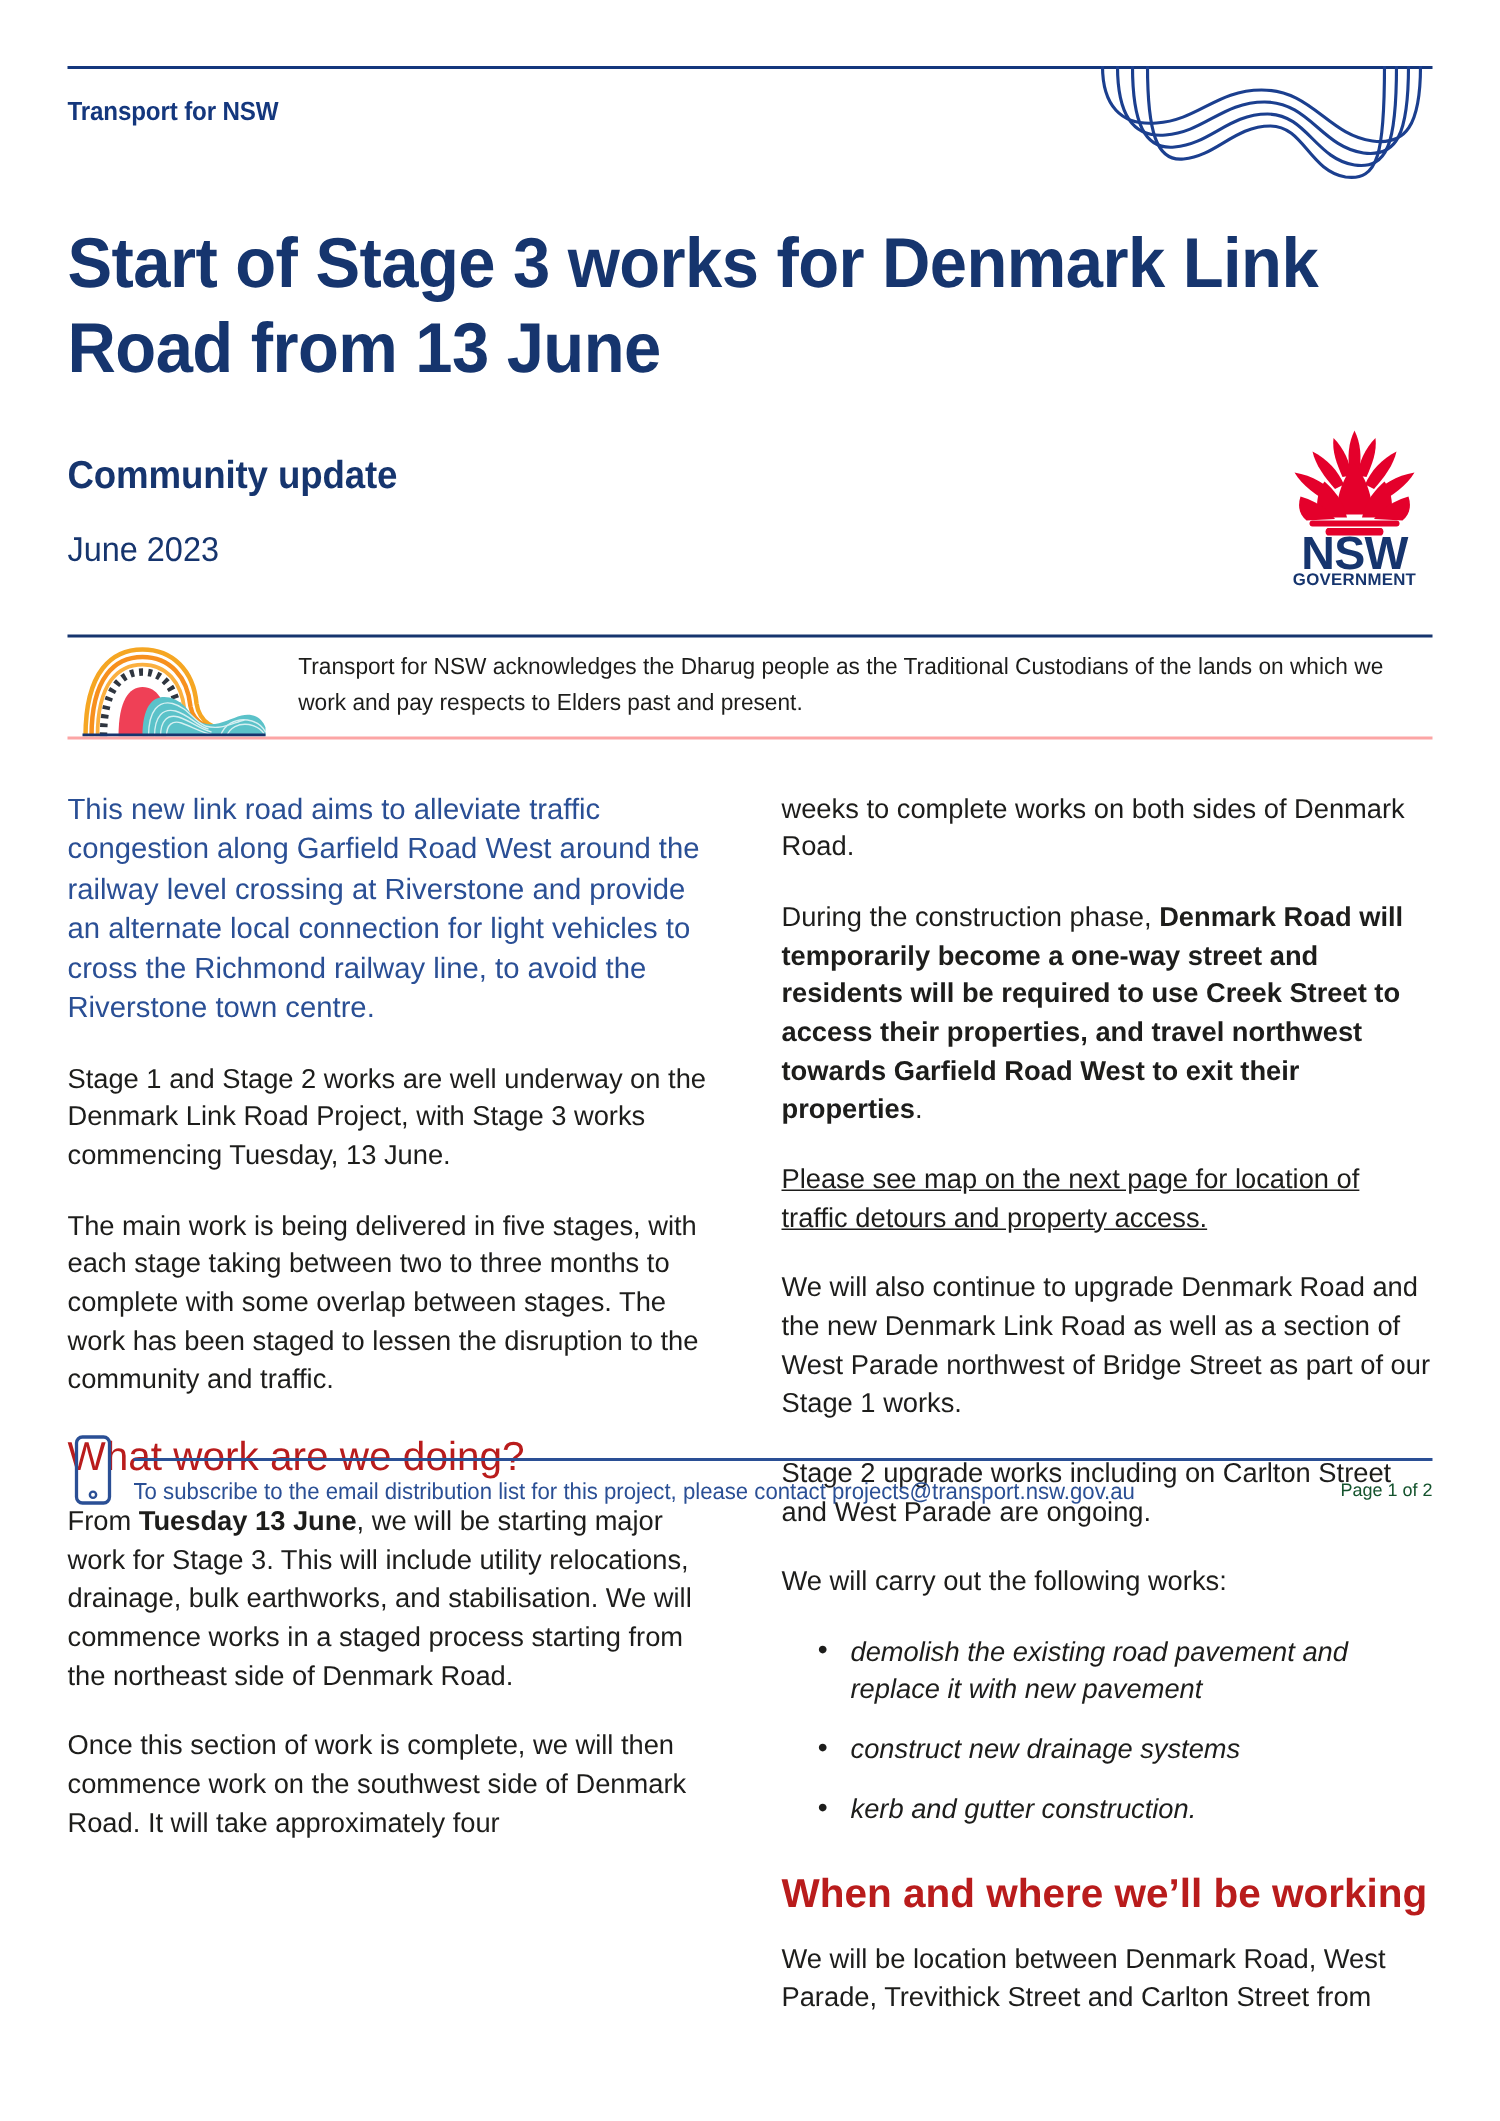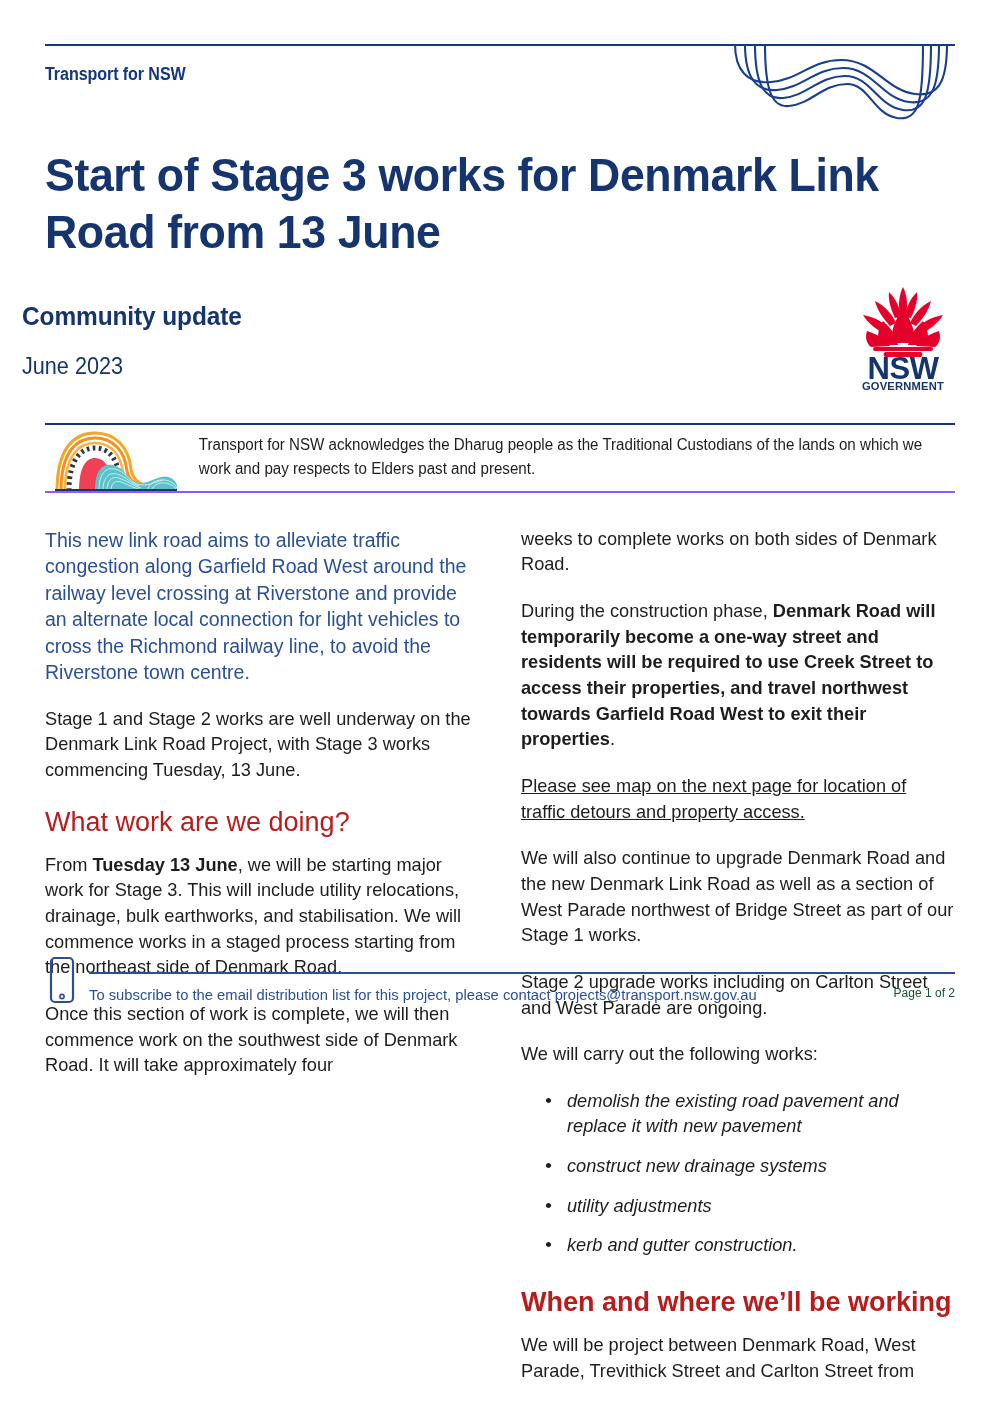--- a/index.html
+++ b/index.html
@@ -73,21 +73,21 @@
     color: #16356e;
     letter-spacing: -0.4px;
     margin: 0;
     max-width: 880px;
     transform: scaleX(0.95);
     transform-origin: left top;
   }
 
   .subtitle-row {
     position: relative;
-    padding: 0 22px;
+    padding: 0 45px;
     margin-top: 40px;
     height: 118px;
   }
   .community-update {
     font-family: "Liberation Sans Narrow", "Liberation Sans", sans-serif;
     font-size: 26px;
     font-weight: bold;
     color: #16356e;
     letter-spacing: -0.1px;
     margin: 0;
@@ -111,21 +111,21 @@
     width: 104px;
     text-align: center;
   }
   .nsw-logo svg { display: block; }
 
   
   .ack {
     position: relative;
     margin: 4px 45px 0 45px;
     border-top: 2px solid #16356e;
-    border-bottom: 2px solid #8b5cf6;
+    border-bottom: 2px solid #fca5a5;
     height: 66px;
     display: flex;
     align-items: stretch;
     justify-content: space-between;
   }
   .ack-art {
     width: 148px;
     flex: 0 0 148px;
     position: relative;
     overflow: hidden;
@@ -330,20 +330,21 @@
       </svg>
     </div>
     <div class="ack-text">Transport for NSW acknowledges the Dharug people as the Traditional Custodians of the lands on which we work and pay respects to Elders past and present.</div>
   </div>
 
   <div class="columns">
 
     <div class="col">
       <p class="intro">This new link road aims to alleviate traffic congestion along Garfield Road West around the railway level crossing at Riverstone and provide an alternate local connection for light vehicles to cross the Richmond railway line, to avoid the Riverstone town centre.</p>
       <p class="body">Stage 1 and Stage 2 works are well underway on the Denmark Link Road Project, with Stage 3 works commencing Tuesday, 13 June.</p>
+      <p class="body">The main work is being delivered in five stages, with each stage taking between two to three months to complete with some overlap between stages. The work has been staged to lessen the disruption to the community and traffic.</p>
 
       <h2 class="section-heading">What work are we doing?</h2>
 
       <p class="body"><span>From </span><strong>Tuesday 13 June</strong><span>, we will be starting major work for Stage 3. This will include utility relocations, drainage, bulk earthworks, and stabilisation. We will commence works in a staged process starting from the northeast side of Denmark Road.</span></p>
 
       <p class="body">Once this section of work is complete, we will then commence work on the southwest side of Denmark Road. It will take approximately four</p>
     </div>
 
     <div class="col">
       <p class="body">weeks to complete works on both sides of Denmark Road.</p>
@@ -352,26 +353,25 @@
 
       <p class="body"><span class="u-line">Please see map on the next page for location of traffic detours and property access.</span></p>
 
       <p class="body">We will also continue to upgrade Denmark Road and the new Denmark Link Road as well as a section of West Parade northwest of Bridge Street as part of our Stage 1 works.</p>
       <p class="body">Stage 2 upgrade works including on Carlton Street and West Parade are ongoing.</p>
       <p class="body">We will carry out the following works:</p>
 
       <ul class="works-list">
         <li>demolish the existing road pavement and replace it with new pavement</li>
         <li>construct new drainage systems</li>
-        <li>utility adjustments</li>
         <li>kerb and gutter construction.</li>
       </ul>
 
       <h2 class="section-heading tight-top">When and where we’ll be working</h2>
-      <p class="body">We will be project between Denmark Road, West Parade, Trevithick Street and Carlton Street from</p>
+      <p class="body">We will be location between Denmark Road, West Parade, Trevithick Street and Carlton Street from</p>
     </div>
   </div>
 
   <div class="footer">
     <div class="phone-icon">
       <svg width="34" height="54" viewBox="0 0 34 54" xmlns="http://www.w3.org/2000/svg">
         <rect x="6" y="4" width="22" height="44" rx="4" ry="4" fill="none" stroke="#2a4f95" stroke-width="2.2"></rect>
         <circle cx="17" cy="42.5" r="2.1" fill="none" stroke="#2a4f95" stroke-width="1.6"></circle>
       </svg>
     </div>

